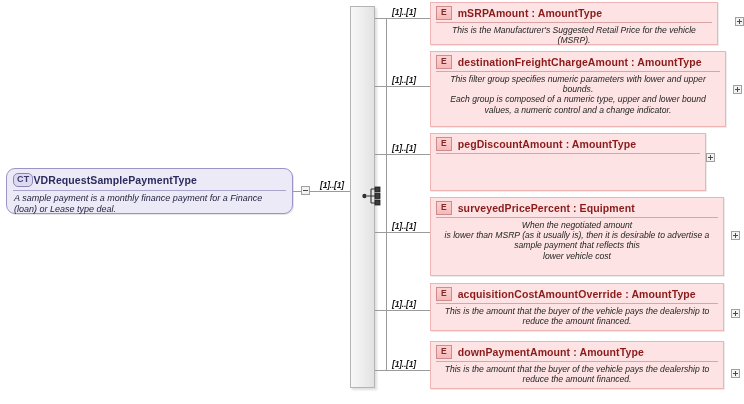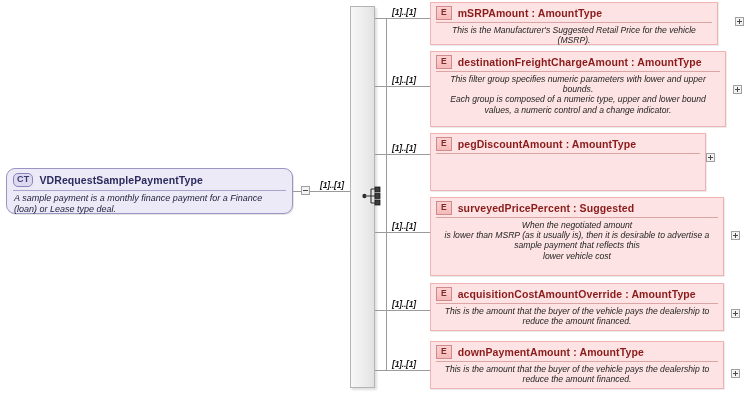--- a/index.html
+++ b/index.html
@@ -34,21 +34,21 @@
     border: 1px solid #9a95c4;
     border-radius: 9px;
     box-sizing: border-box;
     box-shadow: 1px 1px 0 rgba(0,0,0,0.10);
   }
   .ct-head {
     height: 21px;
     display: flex;
     align-items: center;
     padding-left: 6px;
-    gap: 6px;
+    gap: 0;
   }
   .ct-badge {
     display: inline-block;
     font-size: 9px;
     font-weight: bold;
     color: #3a3a6e;
     background: #ddd9f0;
     border: 1px solid #8a84bb;
     border-radius: 5px;
     padding: 0px 3px 1px 3px;
@@ -276,21 +276,21 @@
       <span class="el-badge">E</span>
       <span class="el-title">pegDiscountAmount : AmountType</span>
     </div>
     <div class="el-rule"></div>
   </div>
   <div class="expander plus" style="left:706px; top:153px;"></div>
 
   <div class="el-box" style="left:430px; top:197px; width:294px; height:79px;">
     <div class="el-head">
       <span class="el-badge">E</span>
-      <span class="el-title">surveyedPricePercent : Suggested</span>
+      <span class="el-title">surveyedPricePercent : Equipment</span>
     </div>
     <div class="el-rule"></div>
     <div class="el-doc">When the negotiated amount
 is lower than MSRP (as it usually is), then it is desirable to advertise a sample payment that reflects this
 lower vehicle cost</div>
   </div>
   <div class="expander plus" style="left:731px; top:231px;"></div>
 
   <div class="el-box" style="left:430px; top:283px; width:294px; height:48px;">
     <div class="el-head">

